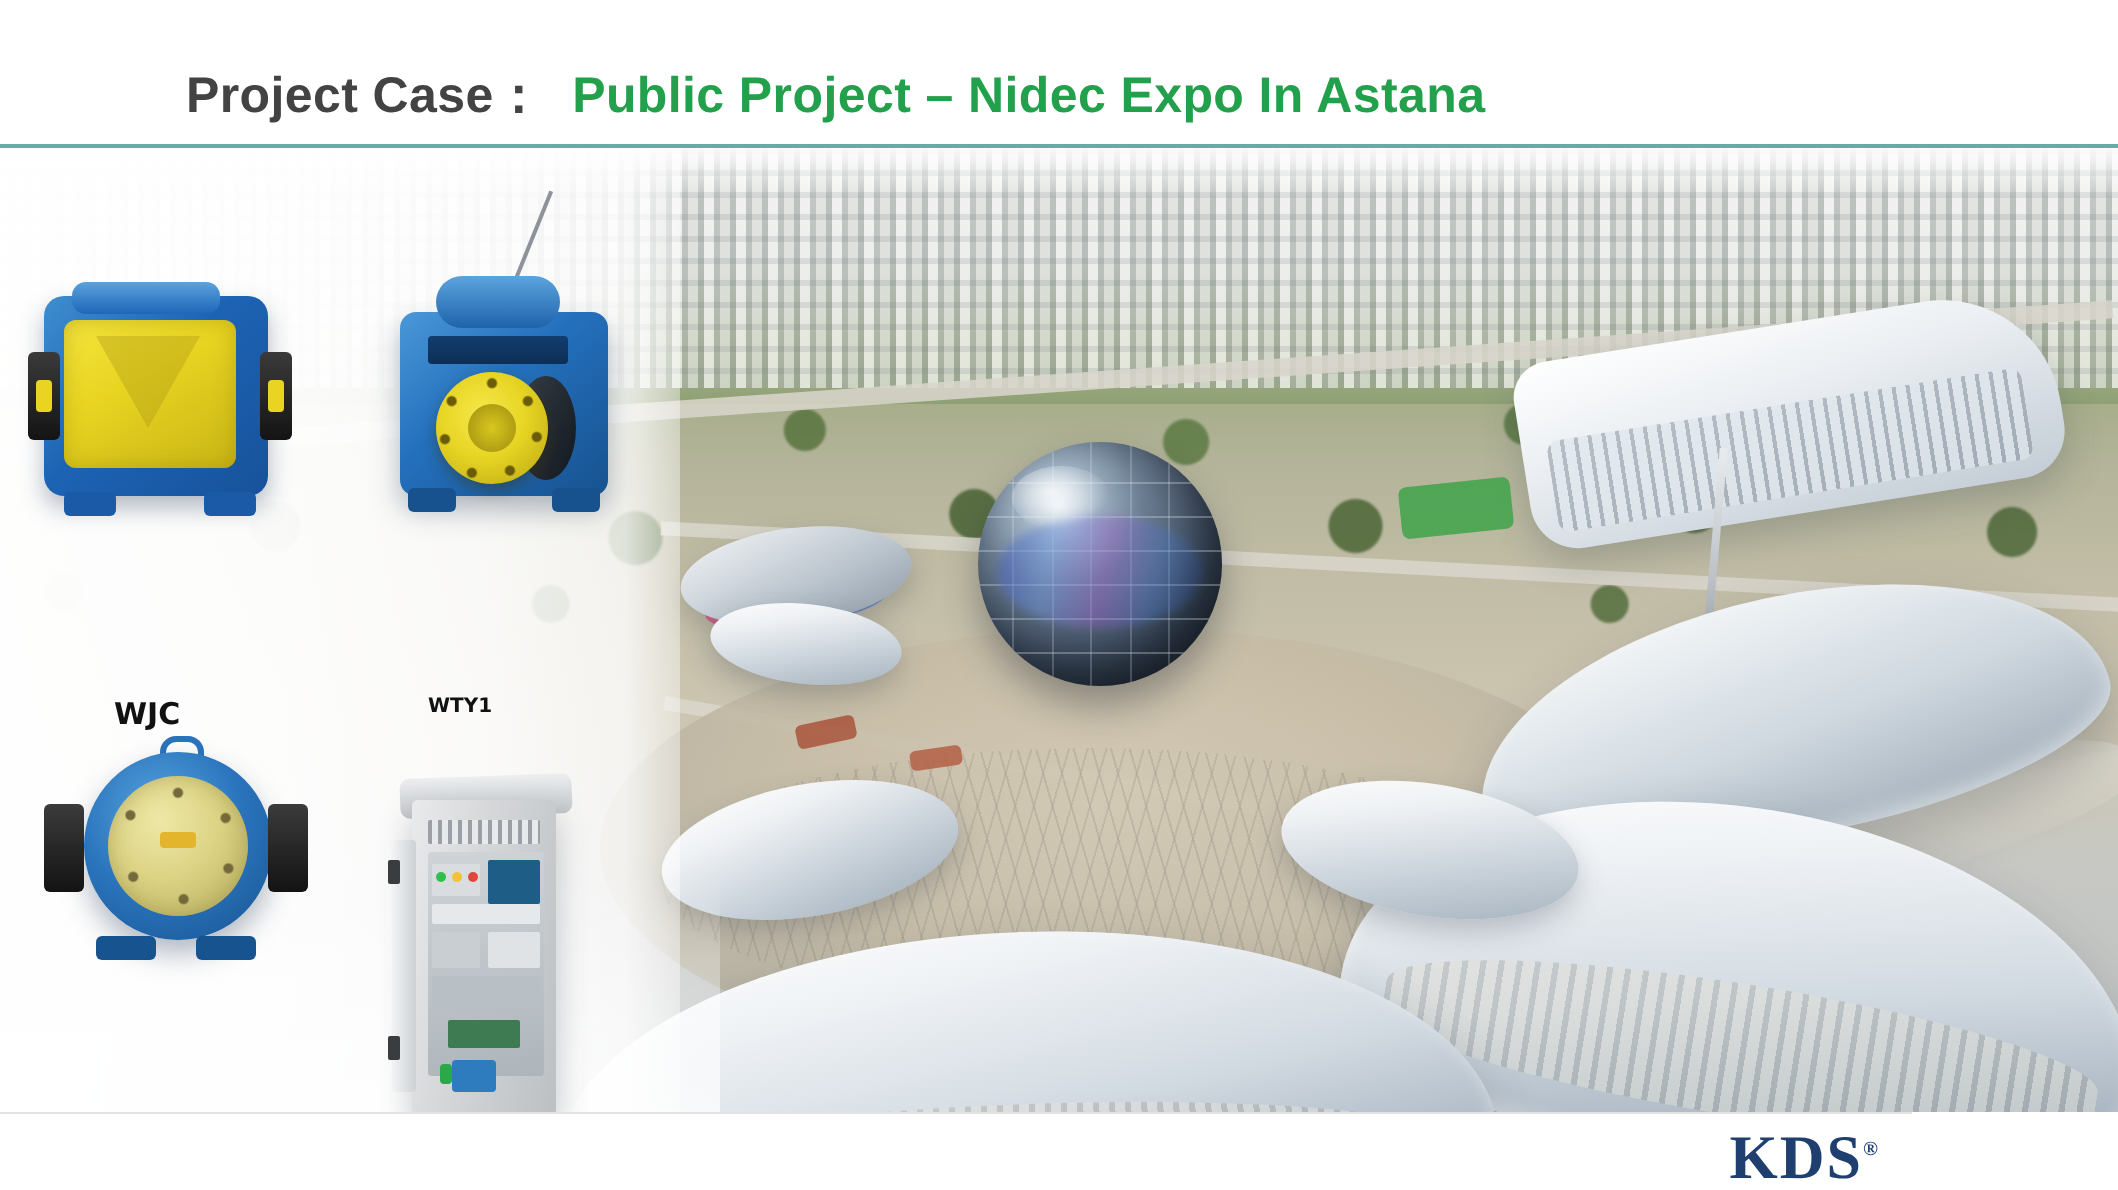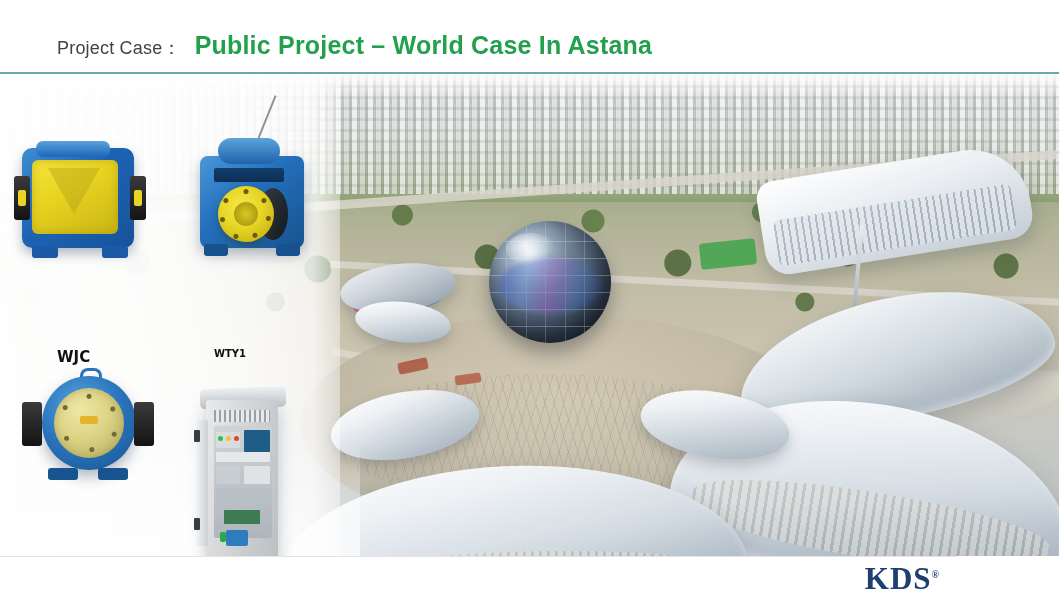--- a/index.html
+++ b/index.html
@@ -3,21 +3,21 @@
 <meta charset="utf-8">
 <title>Project Case Slide</title>
 <style>
   html,body{margin:0;padding:0;background:#fff;}
   body{width:1059px;height:595px;overflow:hidden;font-family:"Liberation Sans",sans-serif;}
   .slide{position:relative;width:1059px;height:595px;background:#ffffff;overflow:hidden;}
 
   
   .header{position:absolute;left:0;top:0;width:1059px;height:74px;background:#ffffff;z-index:40;}
   .title-wrap{position:absolute;left:57px;top:31px;white-space:nowrap;}
-  .title-label{font-size:18px;font-weight:normal;color:#434343;letter-spacing:.2px;}
+  .title-label{font-size:25px;font-weight:bold;color:#434343;letter-spacing:.2px;margin-left:36px;}
   .title-main{font-size:25px;font-weight:bold;color:#22a04b;letter-spacing:.2px;margin-left:14px;}
   .header-rule{position:absolute;left:0;top:72px;width:1059px;height:2px;background:#4b9e94;opacity:.85;z-index:41;}
 
   
   .nidec{position:absolute;right:14px;top:7px;width:120px;height:52px;text-align:center;z-index:45;}
   .nidec-word{font-family:"DejaVu Sans",sans-serif;font-size:30px;line-height:30px;font-weight:bold;
     font-style:italic;color:#0f9246;letter-spacing:-1px;transform:scaleX(1.04);}
   .nidec-tag{margin-top:2px;font-size:11px;font-weight:bold;color:#0f9246;letter-spacing:-.2px;
     font-family:"DejaVu Sans",sans-serif;white-space:nowrap;}
   .nidec-tag .dash{letter-spacing:-2px;}
@@ -267,21 +267,21 @@
     font-weight:bold;color:#1f3f70;letter-spacing:1px;}
   .kds .reg{font-size:10px;vertical-align:super;}
 </style>
 </head>
 <body>
 
 <div class="slide">
 
   <div class="header">
     <div class="title-wrap">
-      <span class="title-label">Project Case：</span><span class="title-main">Public Project – World Case In Astana</span>
+      <span class="title-label">Project Case：</span><span class="title-main">Public Project – Nidec Expo In Astana</span>
     </div>
 
   </div>
   <div class="header-rule"></div>
 
   <div class="stage">
     <div class="aerial"></div>
     <div class="band-city"></div>
     <div class="city-blocks"></div>
     <div class="city-shadow"></div>

